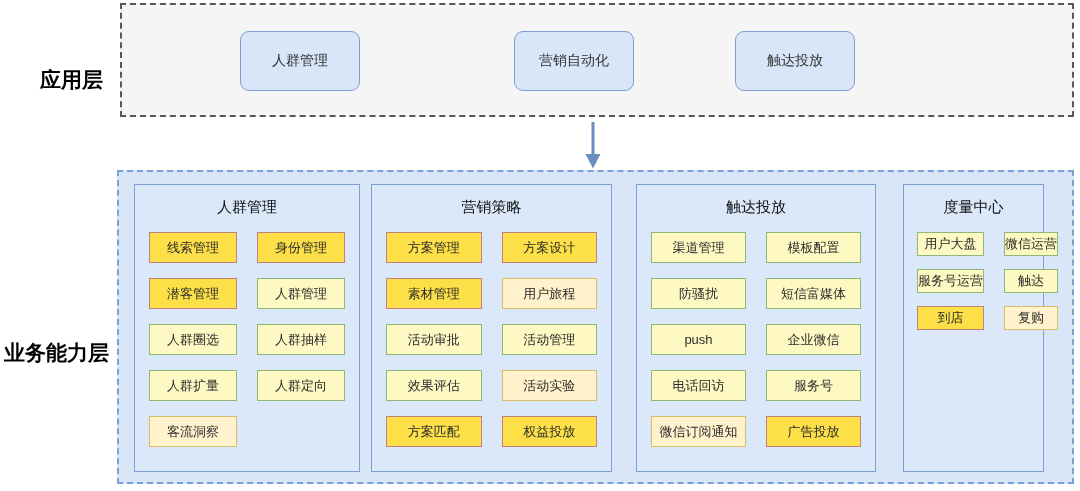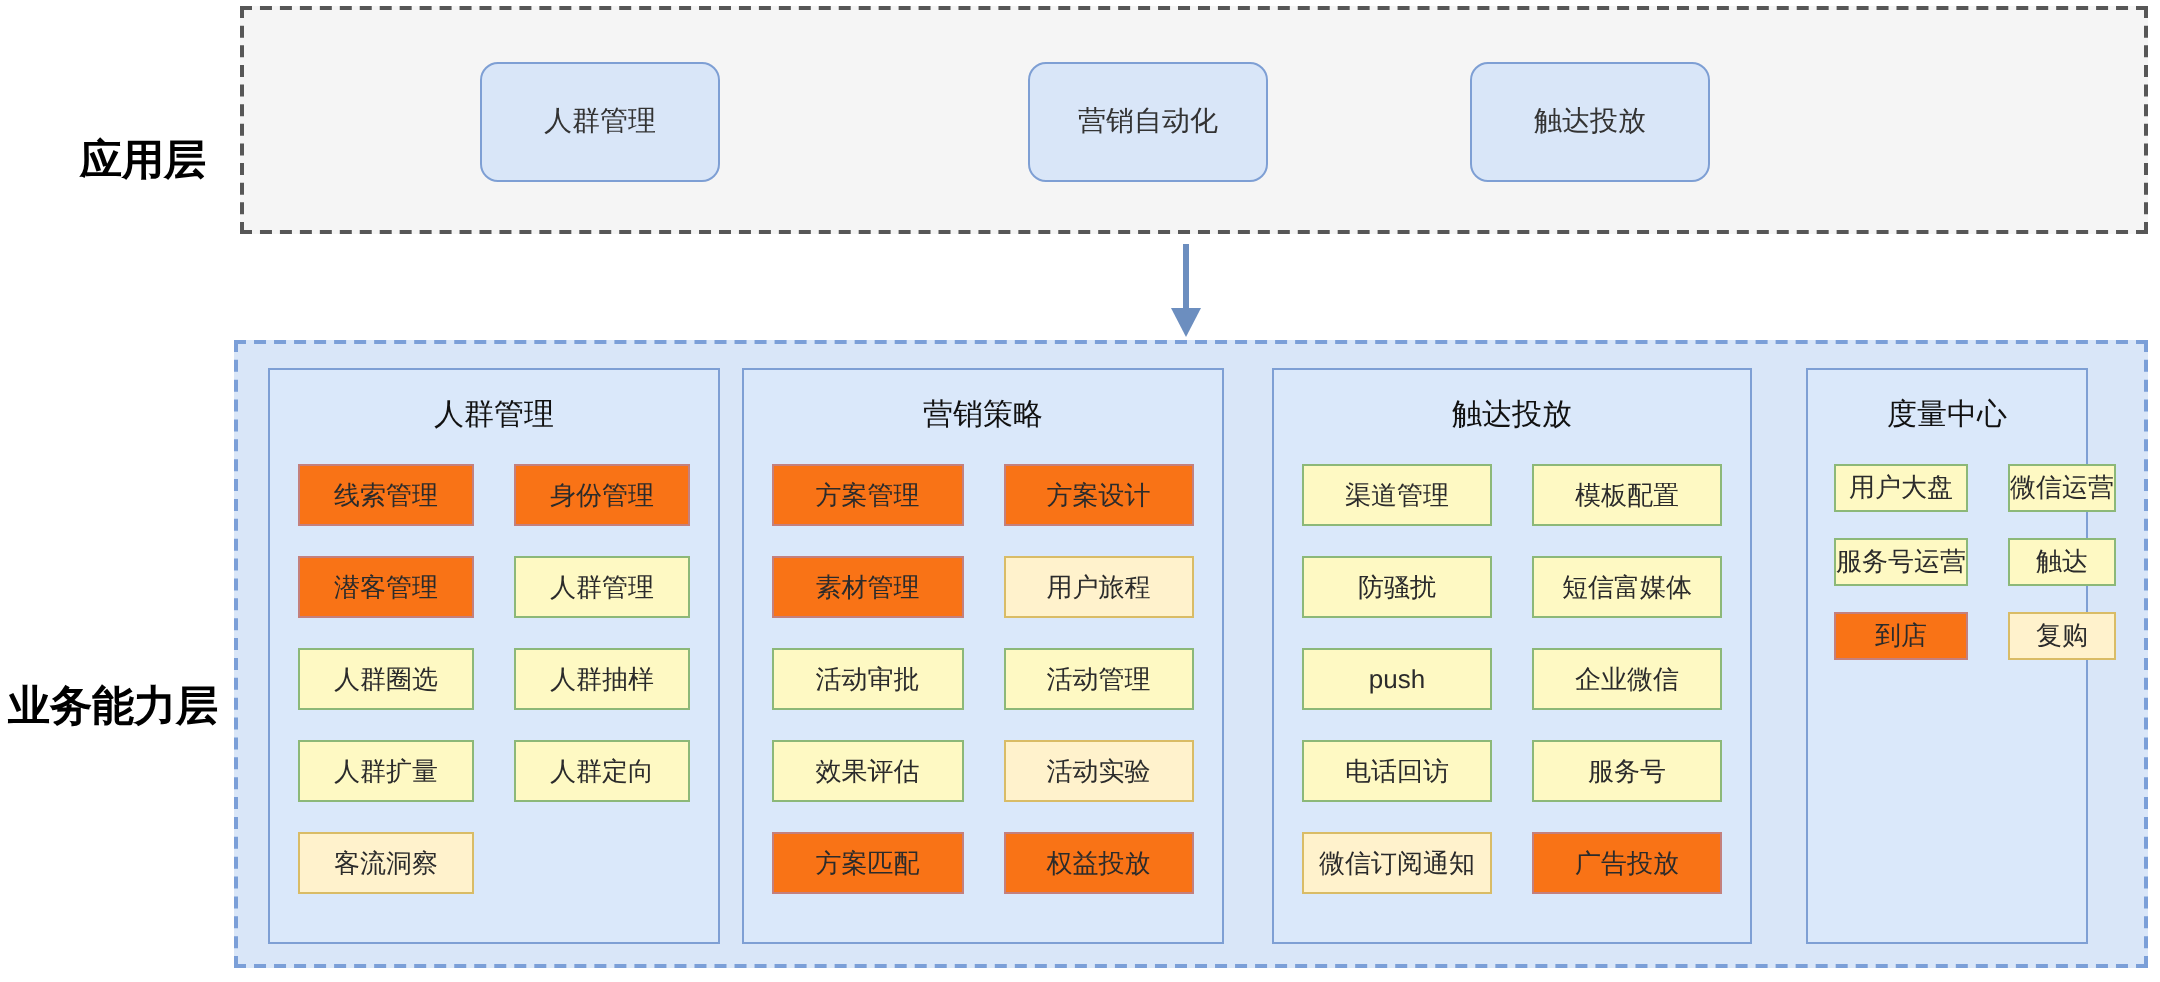--- a/index.html
+++ b/index.html
@@ -83,21 +83,21 @@
   }
   .chip {
     height: 31px;
     display: flex; align-items: center; justify-content: center;
     font-size: 13px;
     color: #2b2b2b;
     white-space: nowrap;
     background: #fff;
   }
   .cap-col.single .chip { height: 24px; }
-  .chip.red    { background: #f97316; border: 1.5px solid #c4807d; }
+  .chip.red    { background: #fde047; border: 1.5px solid #c4807d; }
   .chip.green  { background: #fef9c3; border: 1.5px solid #8cb878; }
   .chip.yellow { background: #fff2cc; border: 1.5px solid #d9bc66; }
 </style>
 </head>
 <body>
 
 <div class="canvas">
 
   <div class="layer-label app-label">应用层</div>
 

